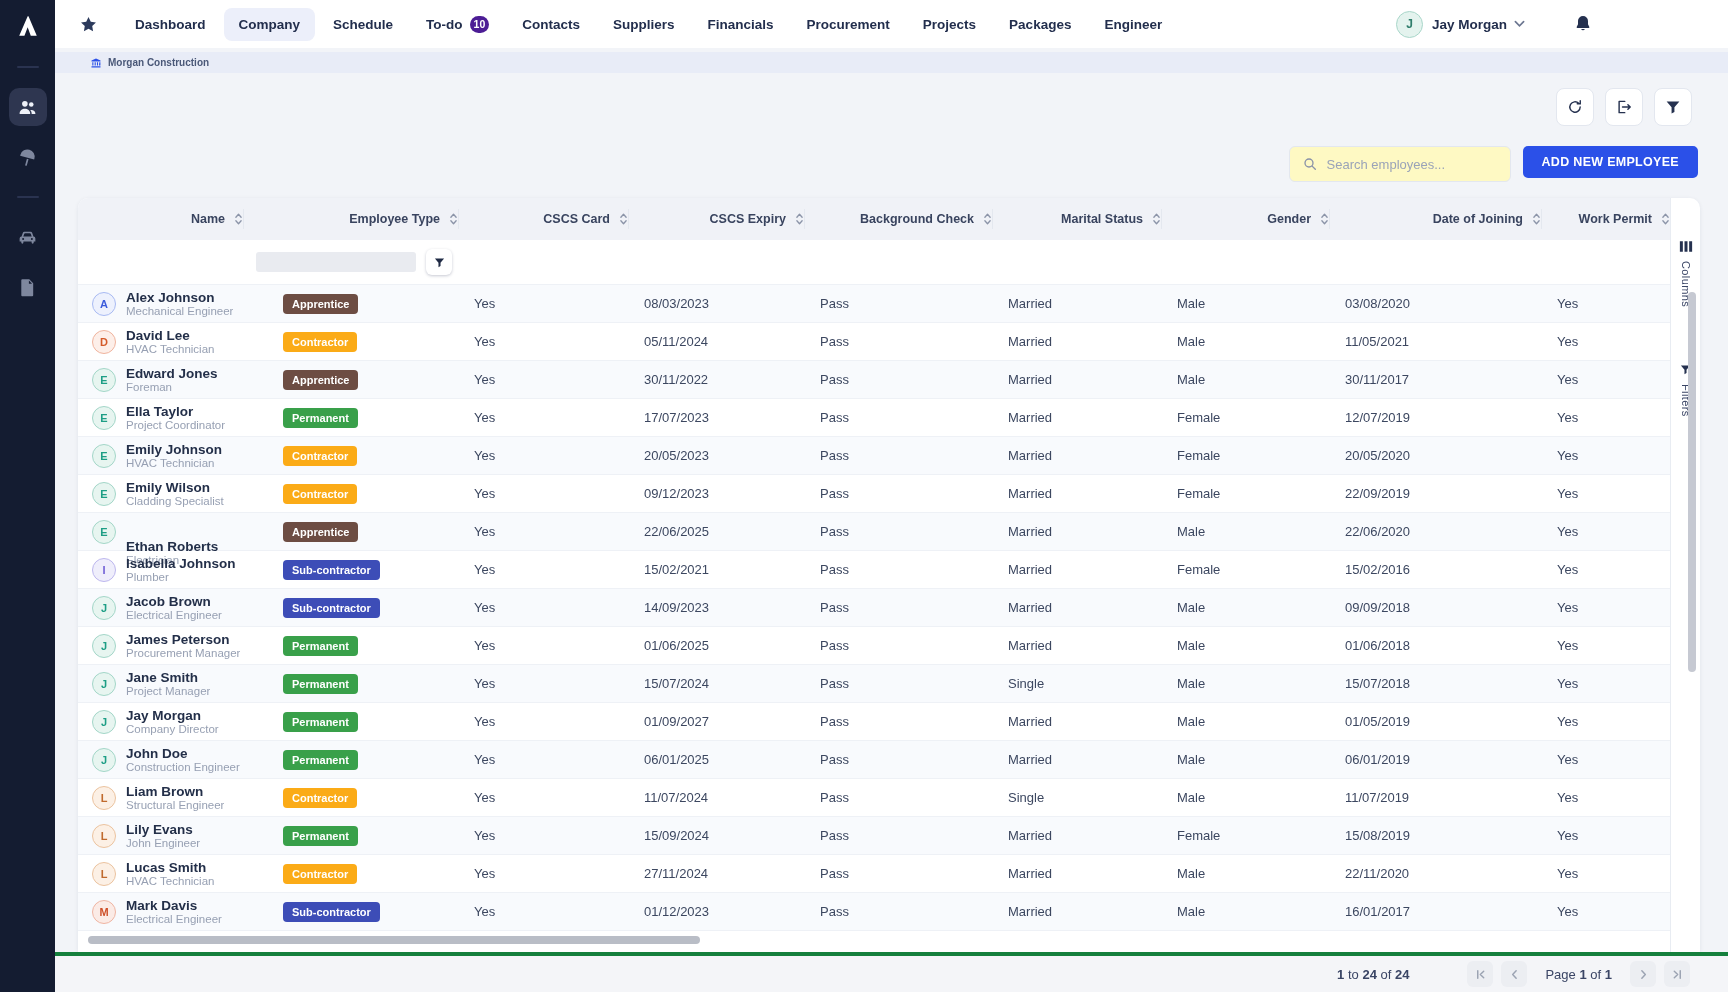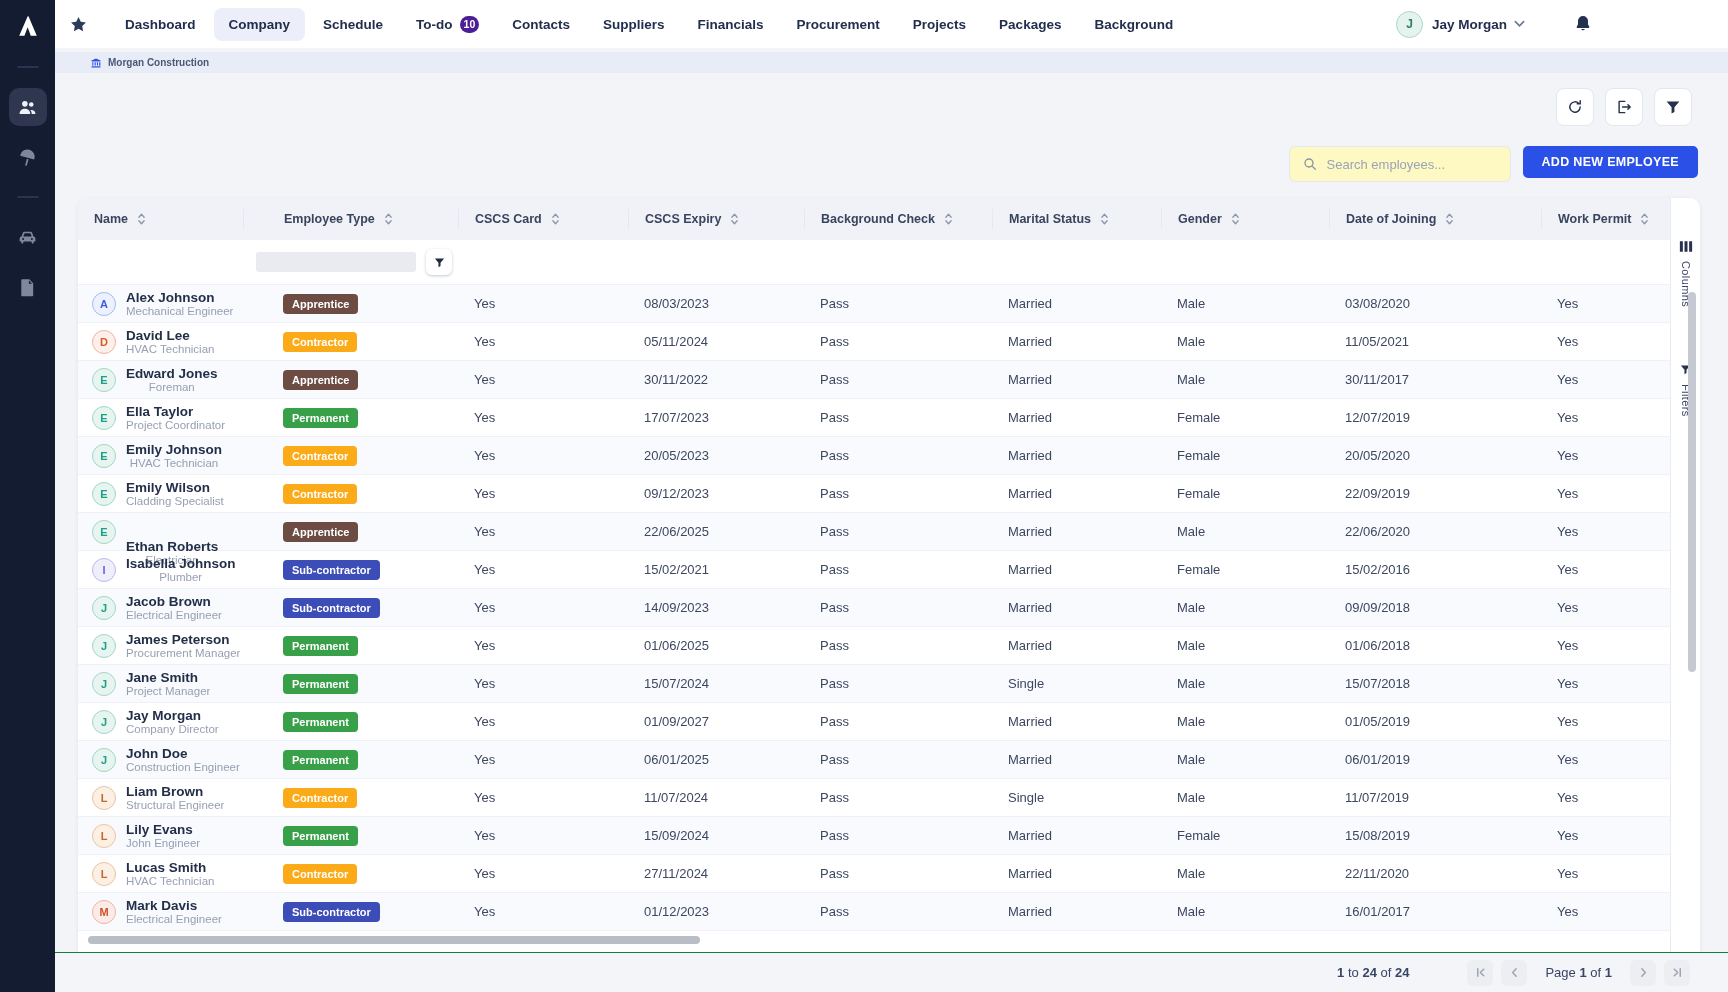--- a/index.html
+++ b/index.html
@@ -11,21 +11,21 @@
     background:#141C31; display:flex; flex-direction:column; align-items:center; z-index:30; }
   .logo-box { width:55px; height:52px; display:flex; align-items:center; justify-content:center; }
   .sb-divider { width:22px; height:2px; background:#2A3350; border-radius:2px; margin:14px 0; }
   .sb-item { width:38px; height:38px; display:flex; align-items:center; justify-content:center;
     border-radius:10px; color:#7E879E; margin:6px 0; cursor:pointer; }
   .sb-item.active { background:#2E3650; color:#EEF1F8; }
   .sb-item svg { width:21px; height:21px; }
 
   
   .topbar { position:absolute; left:55px; top:0; right:0; height:48px; background:#FFFFFF;
-    display:flex; align-items:center; padding-left:14px; z-index:20; }
+    display:flex; align-items:center; padding-left:24px; z-index:20; }
   .star-btn { color:#2C3A5C; margin-right:22px; display:flex; cursor:pointer; }
   .star-btn svg { width:19px; height:19px; }
   .nav-items { display:flex; align-items:center; gap:3px; }
   .nav-item { font-size:13.5px; font-weight:700; color:#222E4D; padding:9px 15px;
     border-radius:8px; cursor:pointer; display:flex; align-items:center; white-space:nowrap; }
   .nav-item.active { background:#ECEFFA; }
   .nav-badge { background:#4c1d95; color:#fff; font-size:10.5px; font-weight:700;
     min-width:17px; height:17px; border-radius:9px; display:inline-flex; align-items:center;
     justify-content:center; margin-left:7px; padding:0 4px; }
   .user-cluster { margin-left:auto; display:flex; align-items:center; }
@@ -73,21 +73,21 @@
   .side-strip { position:absolute; right:0; top:0; bottom:0; width:30px; border-left:1px solid #E8ECF2;
     display:flex; flex-direction:column; align-items:center; padding-top:42px; gap:56px; }
   .strip-tab { display:flex; flex-direction:column; align-items:center; gap:8px; cursor:pointer; }
   .strip-tab svg { width:14px; height:13px; color:#25314F; }
   .strip-label { writing-mode:vertical-rl; font-size:11px; color:#3A4565; letter-spacing:.4px; }
 
   .table-area { position:absolute; left:0; top:0; right:30px; bottom:0; overflow:hidden; }
   .grid-row { display:grid; grid-template-columns:165px 215px 170px 176px 188px 169px 168px 212px 129px; }
   .thead { height:42px; background:#F0F2F7; border-radius:10px 0 0 0; align-items:center; }
   .th { display:flex; align-items:center; gap:9px; padding-left:16px; font-size:12.5px; font-weight:700;
-    color:#39445F; border-left:1px solid #E4E8EF; height:20px; cursor:pointer; white-space:nowrap; }
+    color:#39445F; border-left:1px solid #E4E8EF; height:20px; cursor:pointer; white-space:nowrap;justify-content:flex-end; }
   .th:first-child { border-left:none; }
   .th.col-2 { padding-left:40px; }
   .sort-icon { display:flex; color:#8B94A8; }
   .sort-icon svg { width:9px; height:14px; }
 
   .tfilter { height:45px; display:flex; align-items:center; border-bottom:1px solid #EEF1F6; }
   .filter-input { margin-left:178px; width:160px; height:20px; background:#E9EBF0; border:none;
     border-radius:3px; outline:none; padding:0 8px; font-size:12px; color:#33415C;
     font-family:"Liberation Sans",sans-serif; }
   .filter-funnel { width:26px; height:26px; margin-left:10px; background:#fff; border-radius:6px;
@@ -98,32 +98,32 @@
   .tbody { }
   .tr { height:38px; align-items:center; border-bottom:1px solid #EEF1F6; cursor:pointer; }
   .tr:nth-child(odd) { background:#F8FAFD; }
   .tr:nth-child(even) { background:#FFFFFF; }
   .td { font-size:13px; color:#3C4760; padding-left:16px; white-space:nowrap; overflow:hidden; }
   .td.col-2 { padding-left:40px; }
   .name-cell { display:flex; align-items:center; gap:10px; padding-left:14px; overflow:hidden; }
   .avatar { width:24px; height:24px; border-radius:50%; display:flex; align-items:center;
     justify-content:center; font-size:11px; font-weight:700; flex:none; border:1px solid; }
   .emp-name { font-size:13.5px; font-weight:700; color:#232F49; line-height:15px; white-space:nowrap; }
-  .emp-role { font-size:11.5px; color:#97A0B3; line-height:13px; white-space:nowrap;text-align:center; }
+  .emp-role { font-size:11.5px; color:#97A0B3; line-height:13px; white-space:nowrap; }
   .badge { display:inline-block; font-size:11px; font-weight:700; color:#fff; border-radius:4px;
     padding:4px 9px; white-space:nowrap; }
 
   .vscroll { position:absolute; right:4px; top:94px; width:8px; height:380px; background:#C6C9D2;
     border-radius:4px; cursor:pointer; }
   .hscroll { position:absolute; left:10px; top:738px; width:612px; height:8px; background:#B9BDC6;
     border-radius:4px; cursor:pointer; }
 
   
   .footer { position:absolute; left:0; right:0; bottom:0; height:40px; background:#F4F5F8;
-    border-top:1px solid #15803d; display:flex; align-items:center; justify-content:flex-end;
+    border-top:4px solid #15803d; display:flex; align-items:center; justify-content:flex-end;
     padding-right:38px; }
   .range-text { font-size:13px; color:#3A4565; margin-right:58px; }
   .range-text b { font-weight:700; }
   .pager { display:flex; align-items:center; gap:8px; }
   .pg-btn { width:26px; height:26px; background:#ECEEF2; border:none; border-radius:6px;
     display:flex; align-items:center; justify-content:center; color:#9BA3B2; cursor:pointer; }
   .pg-btn svg { width:11px; height:11px; }
   .page-text { font-size:13px; color:#3A4565; margin:0 10px; white-space:nowrap; }
   .page-text b { font-weight:700; }
 </style>
@@ -195,21 +195,21 @@
       <div class="nav-item">
         <span>Procurement</span>
       </div>
       <div class="nav-item">
         <span>Projects</span>
       </div>
       <div class="nav-item">
         <span>Packages</span>
       </div>
       <div class="nav-item">
-        <span>Background</span>
+        <span>Engineer</span>
       </div>
     </div>
   <div class="user-cluster">
     <span class="user-avatar">J</span>
     <span class="user-name">Jay Morgan</span>
     <span class="user-chevron">
       <svg viewBox="0 0 12 8" fill="none" stroke="currentColor" stroke-width="1.8" stroke-linecap="round">
           <path d="M1.5 1.5L6 6l4.5-4.5"></path>
         </svg>
     </span>

